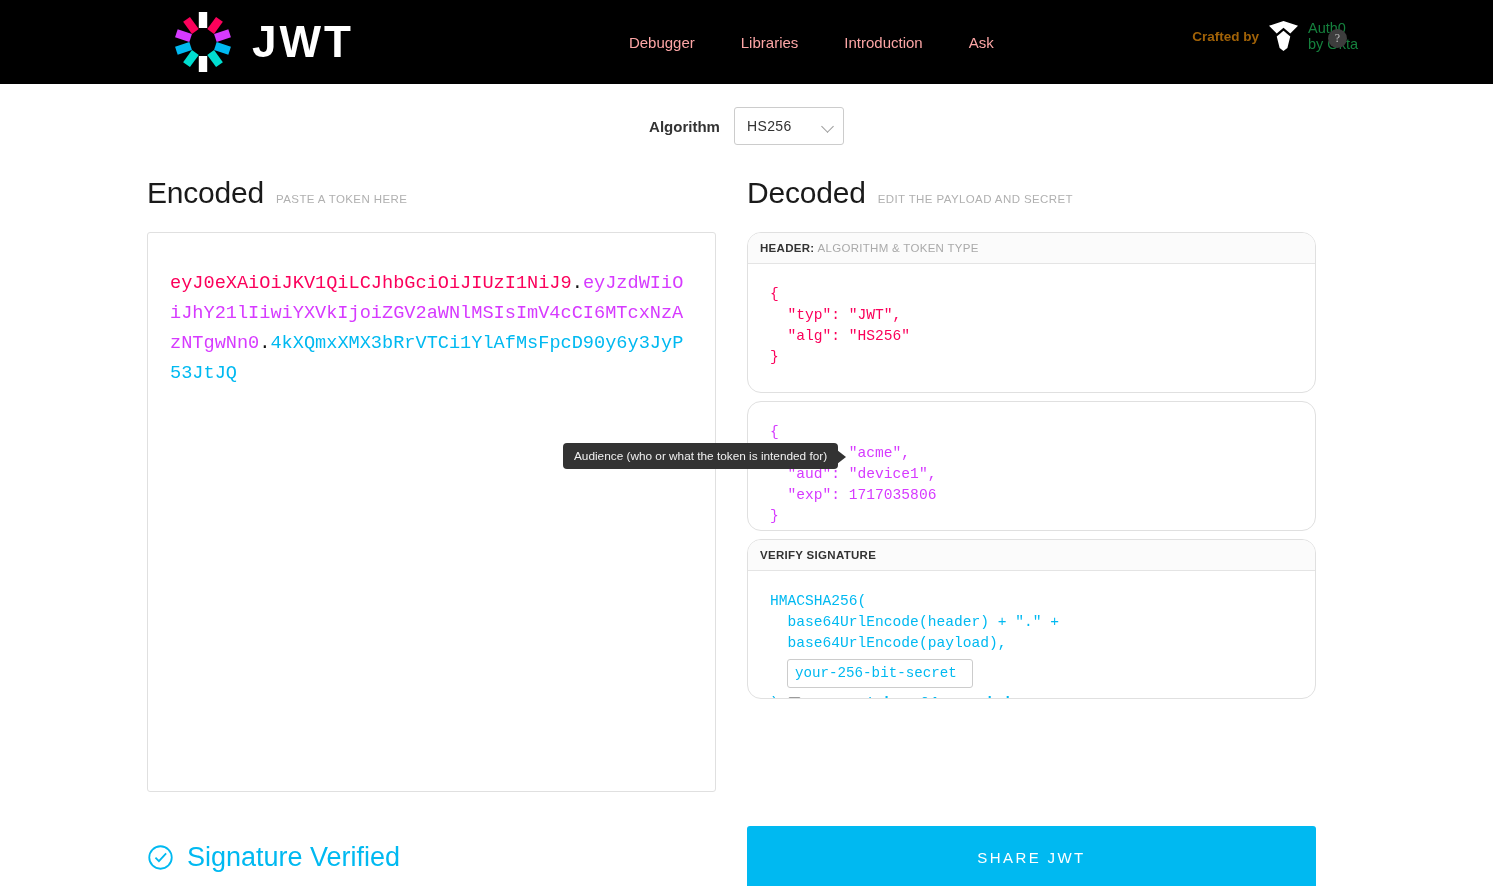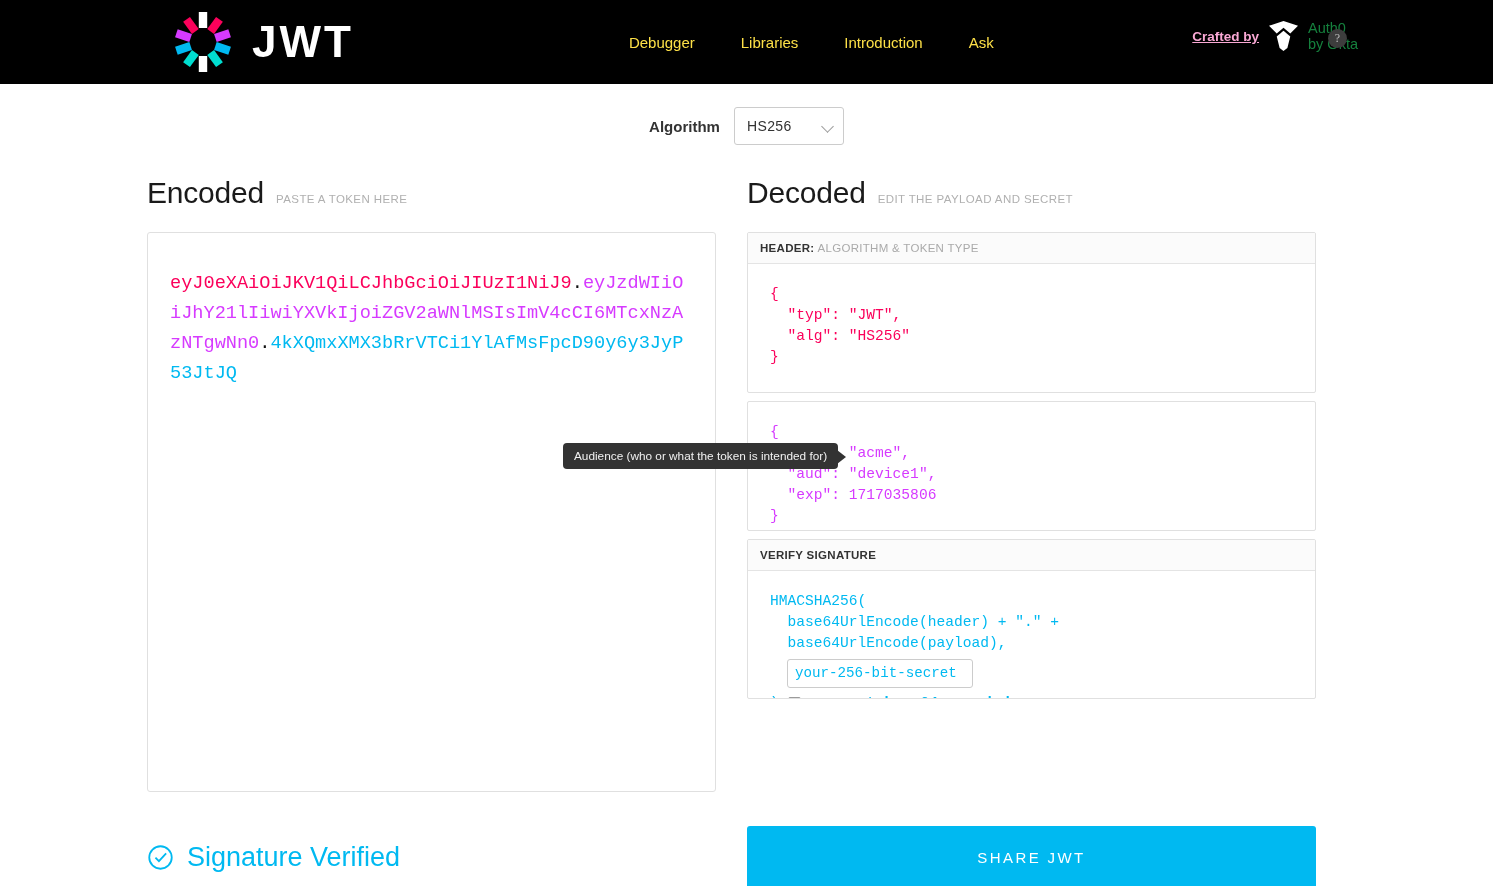--- a/index.html
+++ b/index.html
@@ -35,35 +35,35 @@
     font-family: "Liberation Sans", sans-serif;
   }
 
   .nav {
     display: flex;
     align-items: center;
     gap: 46px;
     margin-left: 275px;
   }
   .nav a {
-    color: #fde047;
+    color: #fca5a5;
     font-size: 15px;
     text-decoration: none;
     font-family: "Liberation Sans", sans-serif;
   }
 
   .crafted {
     position: absolute;
     right: 135px;
     top: 20px;
     display: flex;
     align-items: center;
     gap: 10px;
   }
-  .crafted-label { color: #f9a8d4; font-size: 13.5px; font-weight: bold; text-decoration: underline; }
+  .crafted-label { color: #a16207; font-size: 13.5px; font-weight: bold; }
   .auth0-shield { width: 29px; height: 30px; display:block; }
   .auth0-name {
     color:#15803d; font-size: 14.5px; line-height: 1.12;
   }
   .help-badge {
     position: absolute;
     right: 146px;
     top: 29px;
     width: 19px; height: 19px;
     border-radius: 50%;
@@ -143,21 +143,21 @@
     background: #fff;
   }
   .tk-h { color: #fb015b; }
   .tk-dot { color: #111; }
   .tk-p { color: #d63aff; }
   .tk-s { color: #00b9f1; }
 
   
   .panel {
     border: 1px solid #e0e0e0;
-    border-radius: 2px;
+    border-radius: 14px;
     overflow: hidden;
     background: #fff;
   }
   .panel-hd {
     padding: 9px 12px;
     background: #fbfbfb;
     border-bottom: 1px solid #e4e4e4;
     font-size: 11.5px;
     letter-spacing: .3px;
   }

